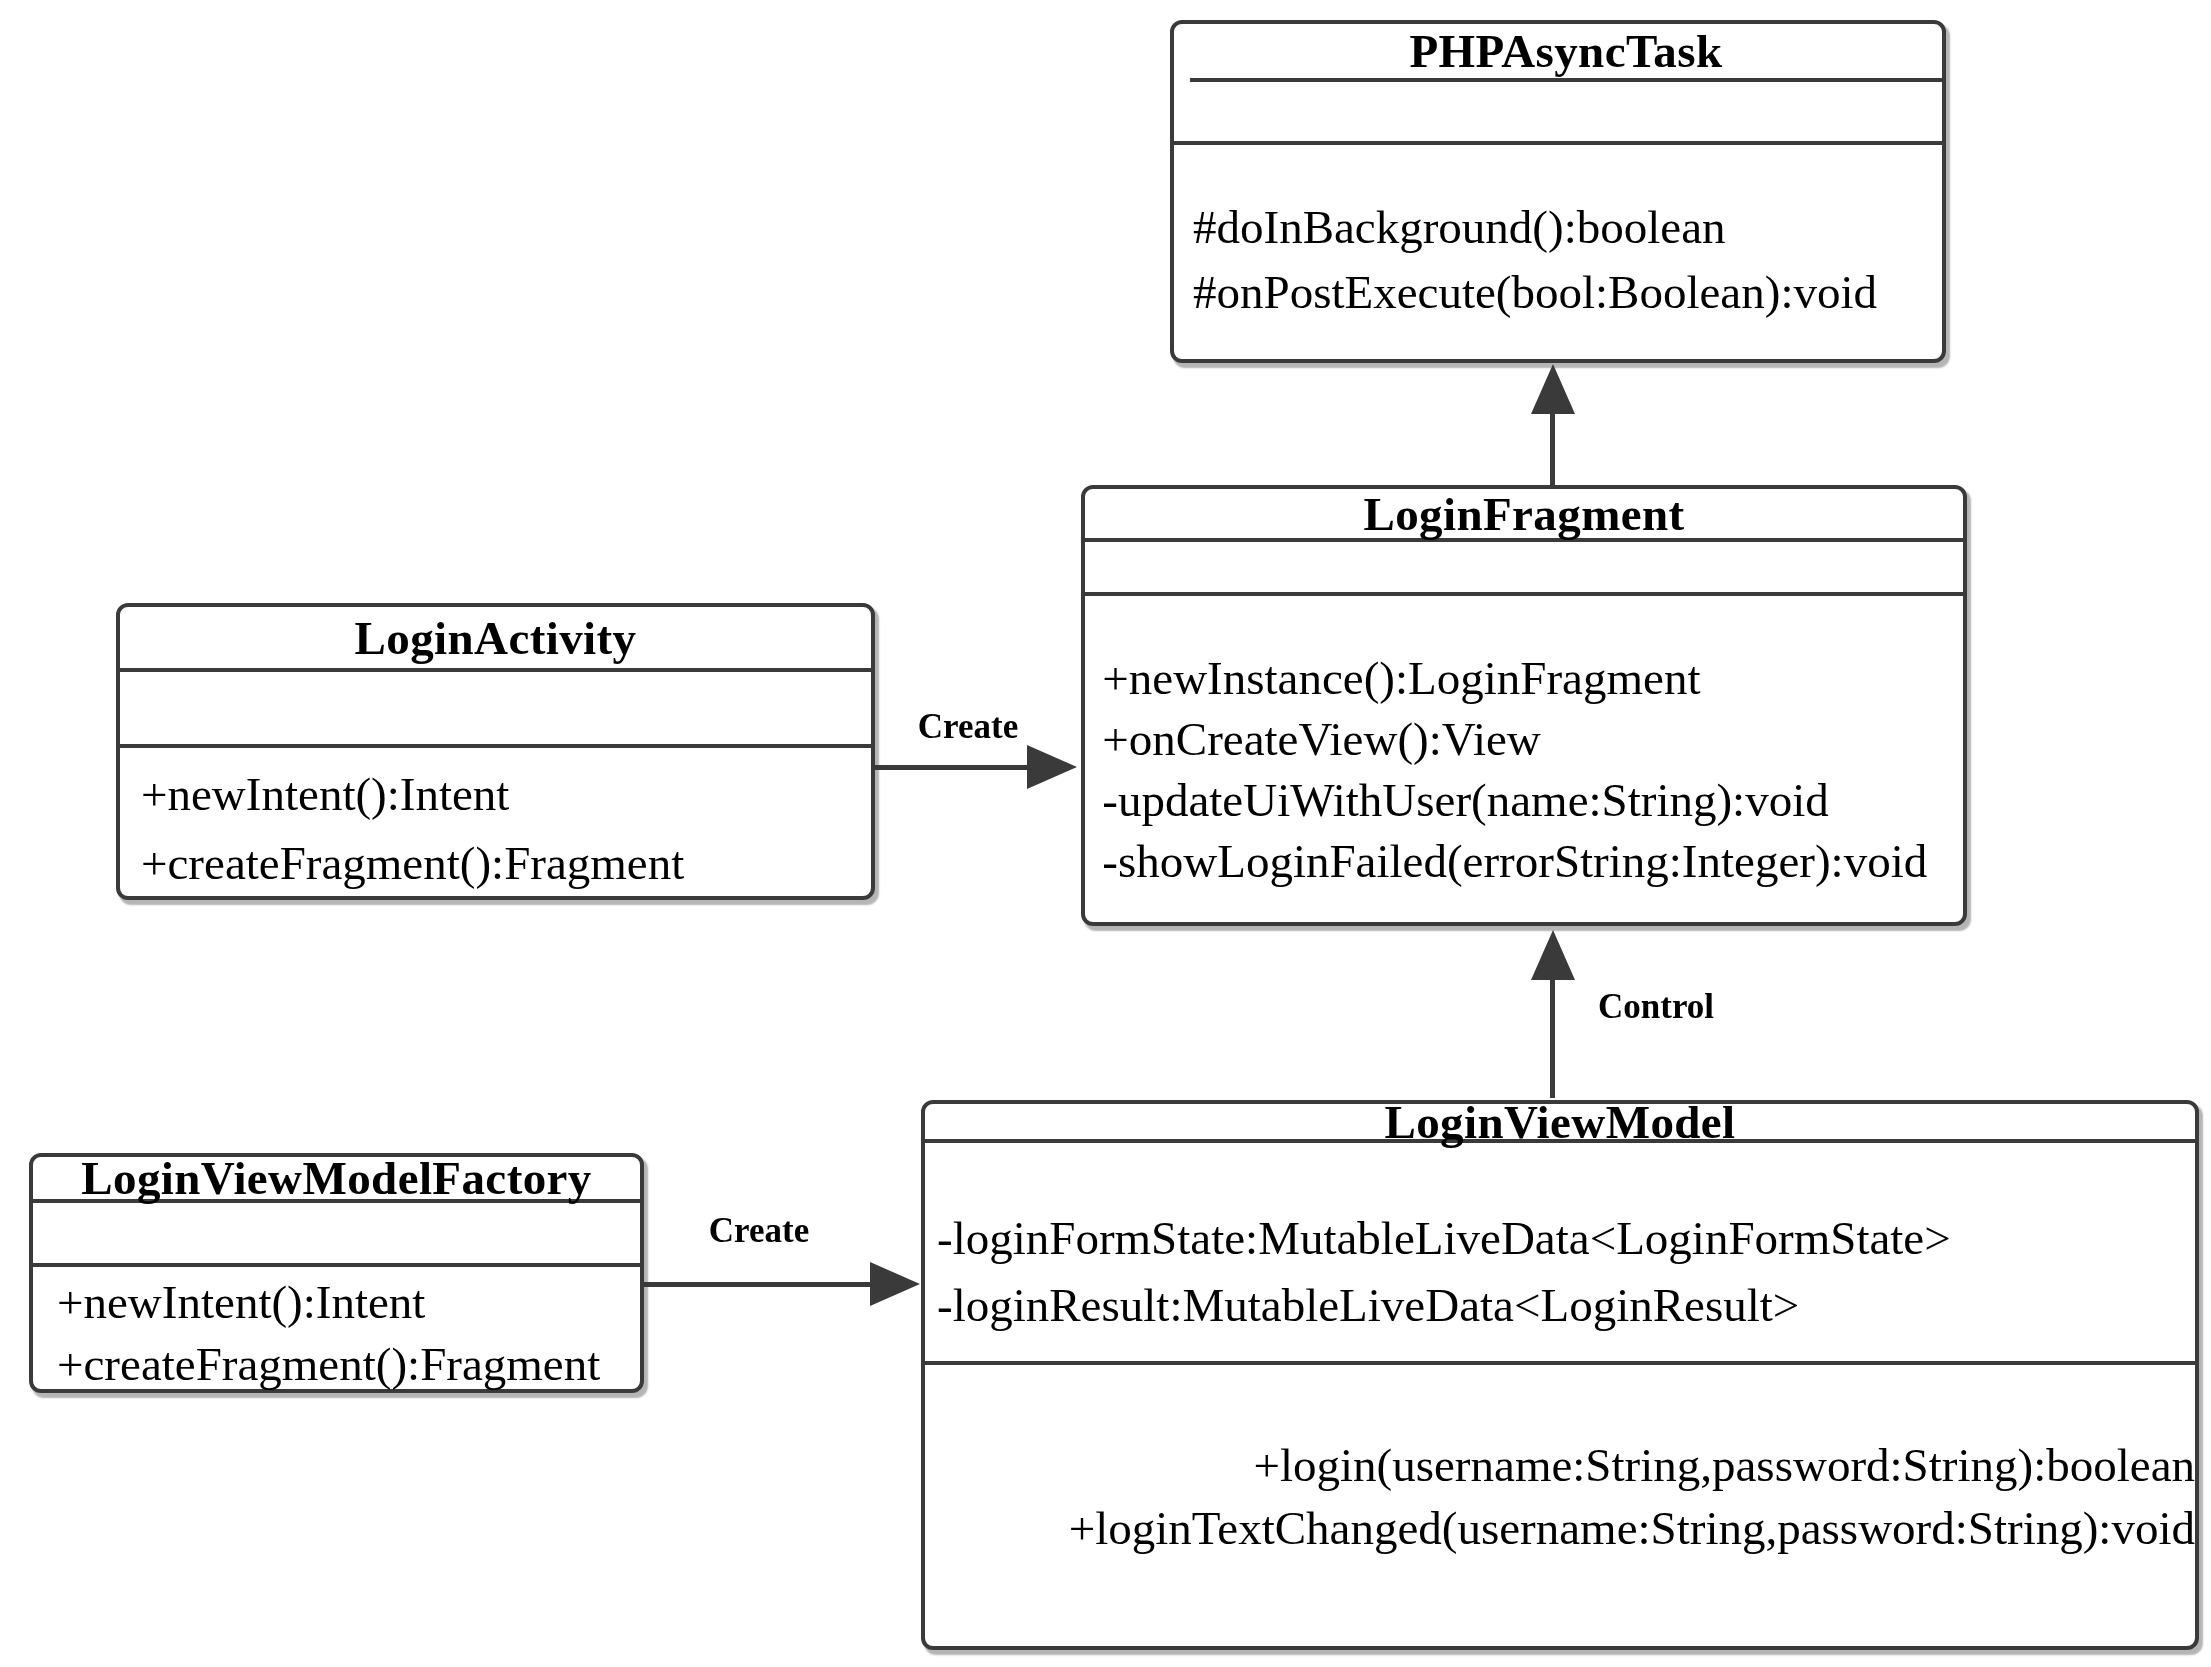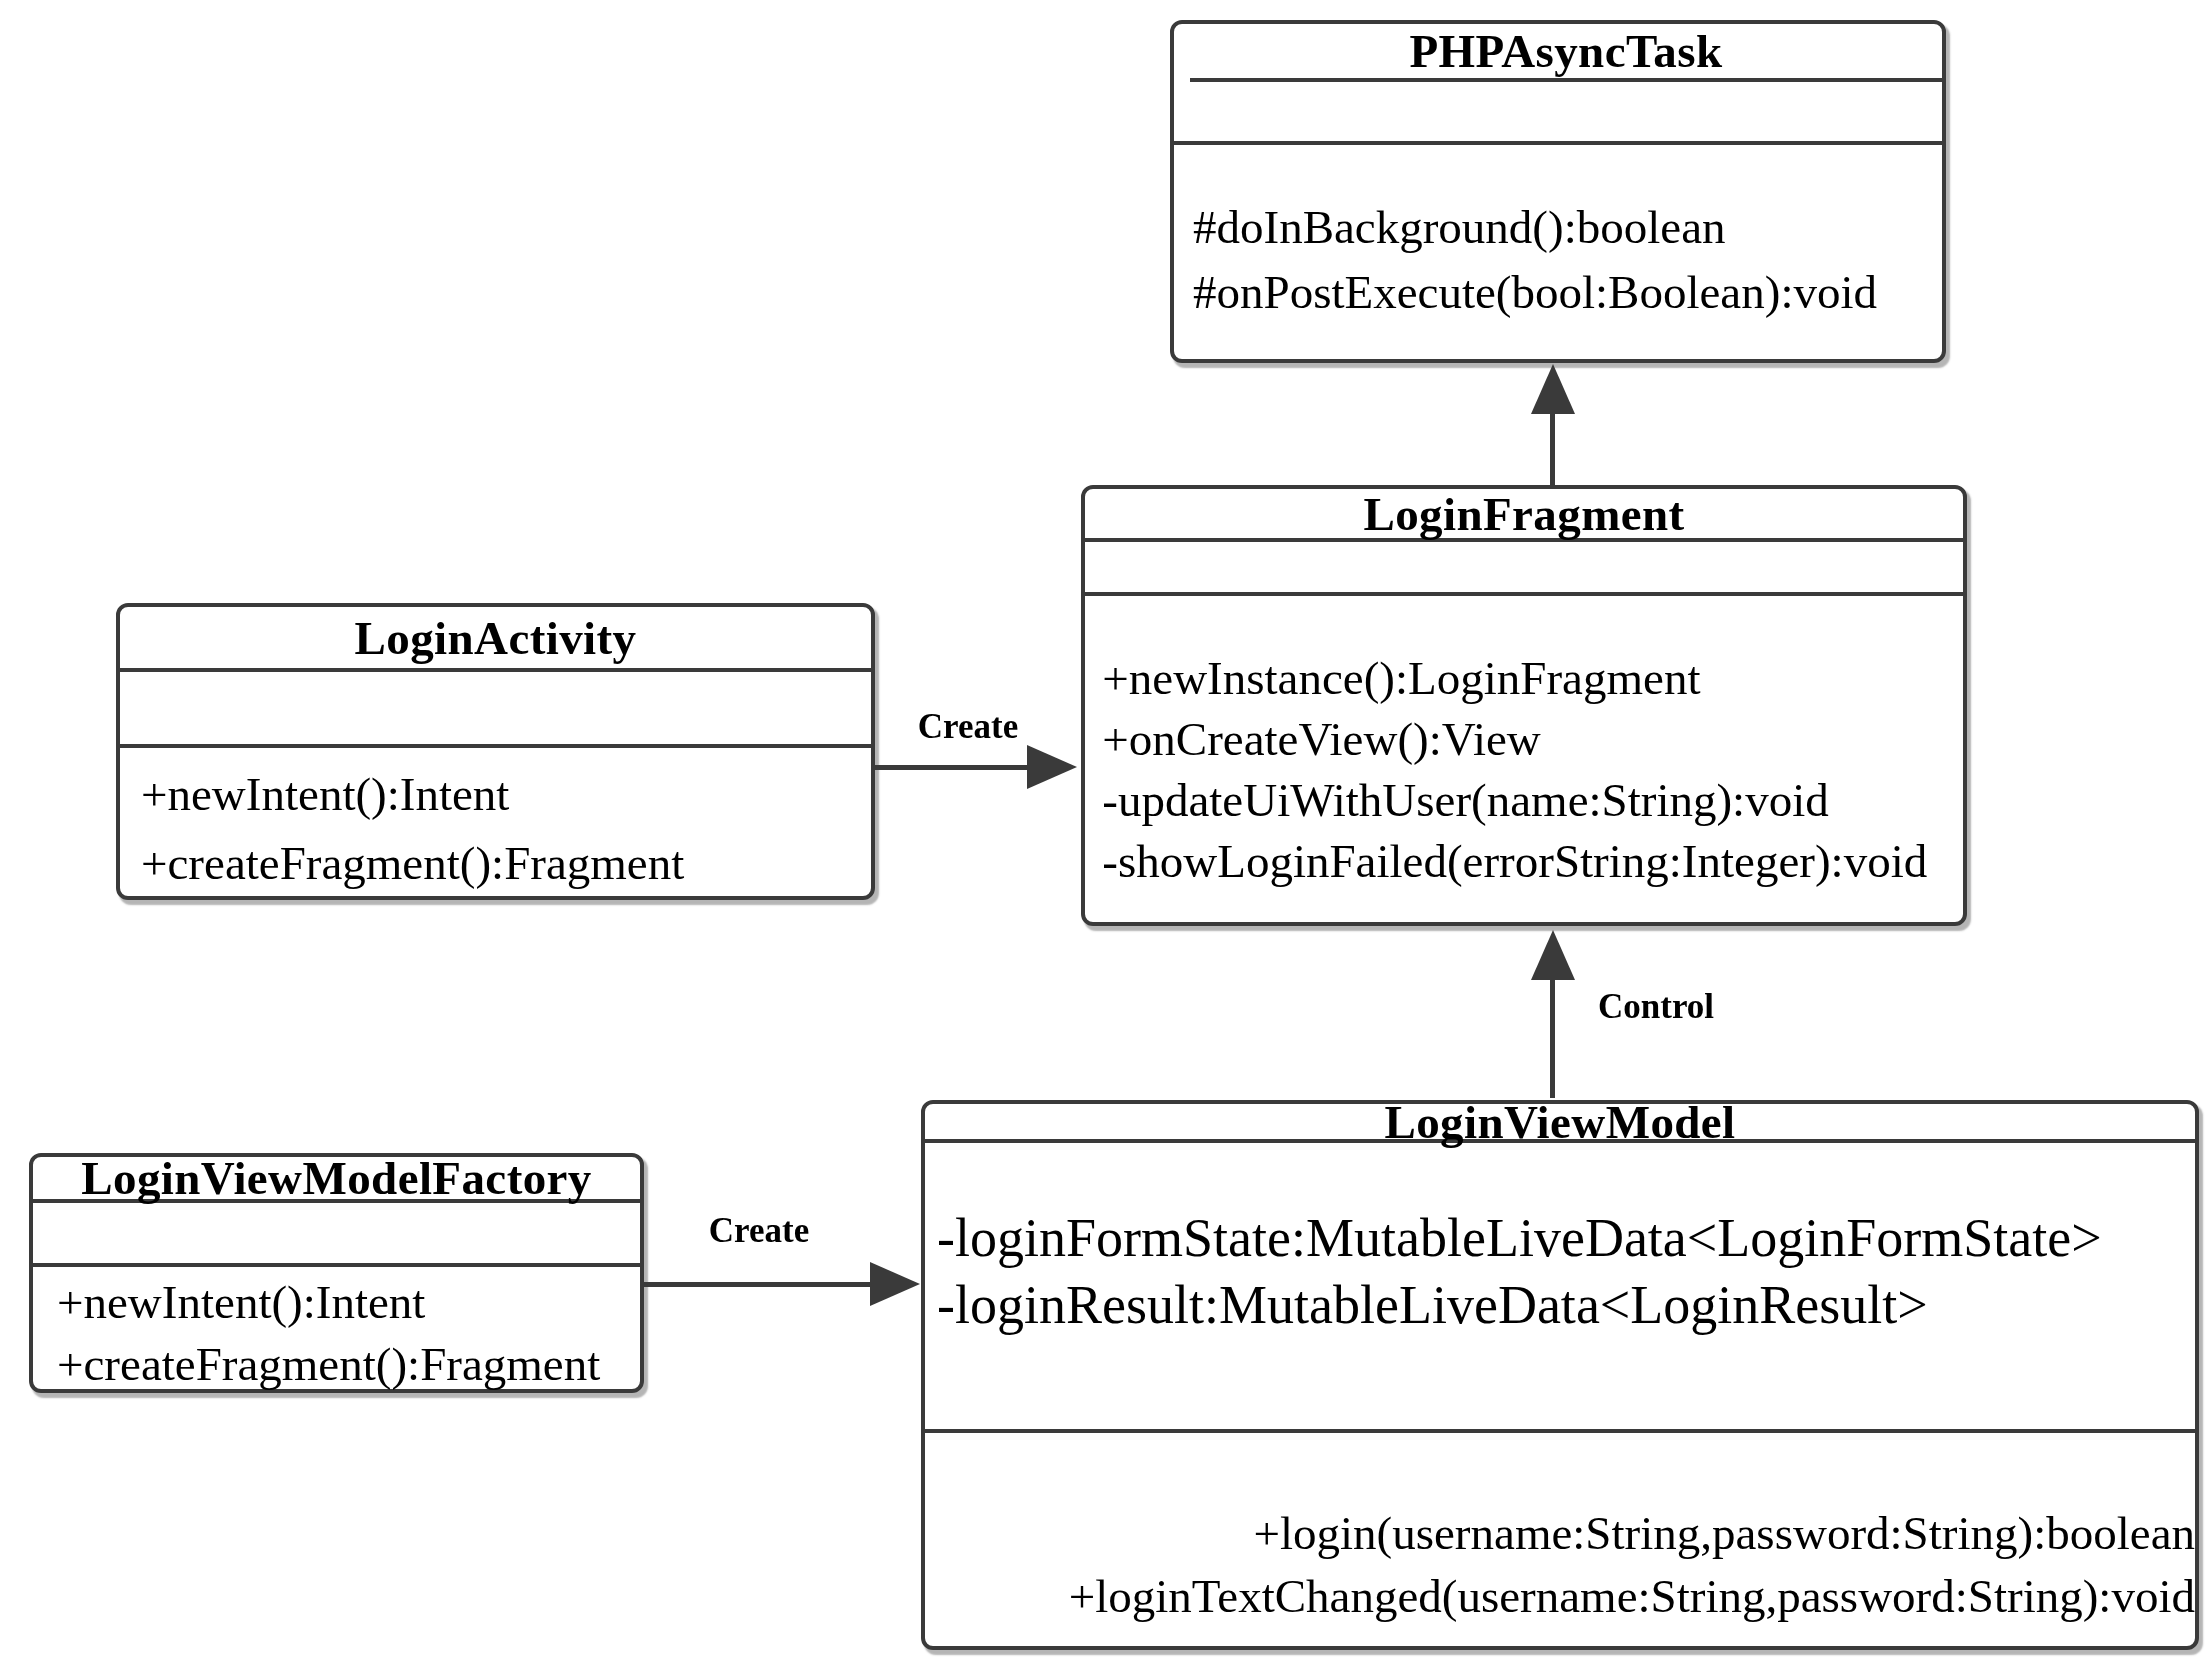--- a/index.html
+++ b/index.html
@@ -72,21 +72,21 @@
     <div class="uml-title" style="height:46px;">LoginViewModelFactory</div>
     <div class="uml-attrs" style="height:64px;"></div>
     <div class="uml-methods" style="padding:3.5px 0 0 24px;line-height:62px;">
       <div class="uml-line">+newIntent():Intent</div>
       <div class="uml-line">+createFragment():Fragment</div>
     </div>
   </div>
 
   <div class="uml-class" style="left:921px;top:1100px;width:1278px;height:550px;">
     <div class="uml-title" style="height:39px;">LoginViewModel</div>
-    <div class="uml-attrs" style="height:290px;padding:62px 0 0 12px;font-size:54px;line-height:67px;">
+    <div class="uml-attrs" style="height:222px;padding:62px 0 0 12px;font-size:47px;line-height:67px;">
       <div class="uml-line">-loginFormState:MutableLiveData&lt;LoginFormState&gt;</div>
       <div class="uml-line">-loginResult:MutableLiveData&lt;LoginResult&gt;</div>
     </div>
     <div class="uml-methods" style="padding:69px 0 0 0;line-height:63px;text-align:right;">
       <div class="uml-line">+login(username:String,password:String):boolean</div>
       <div class="uml-line">+loginTextChanged(username:String,password:String):void</div>
     </div>
   </div>
 
   <div>

